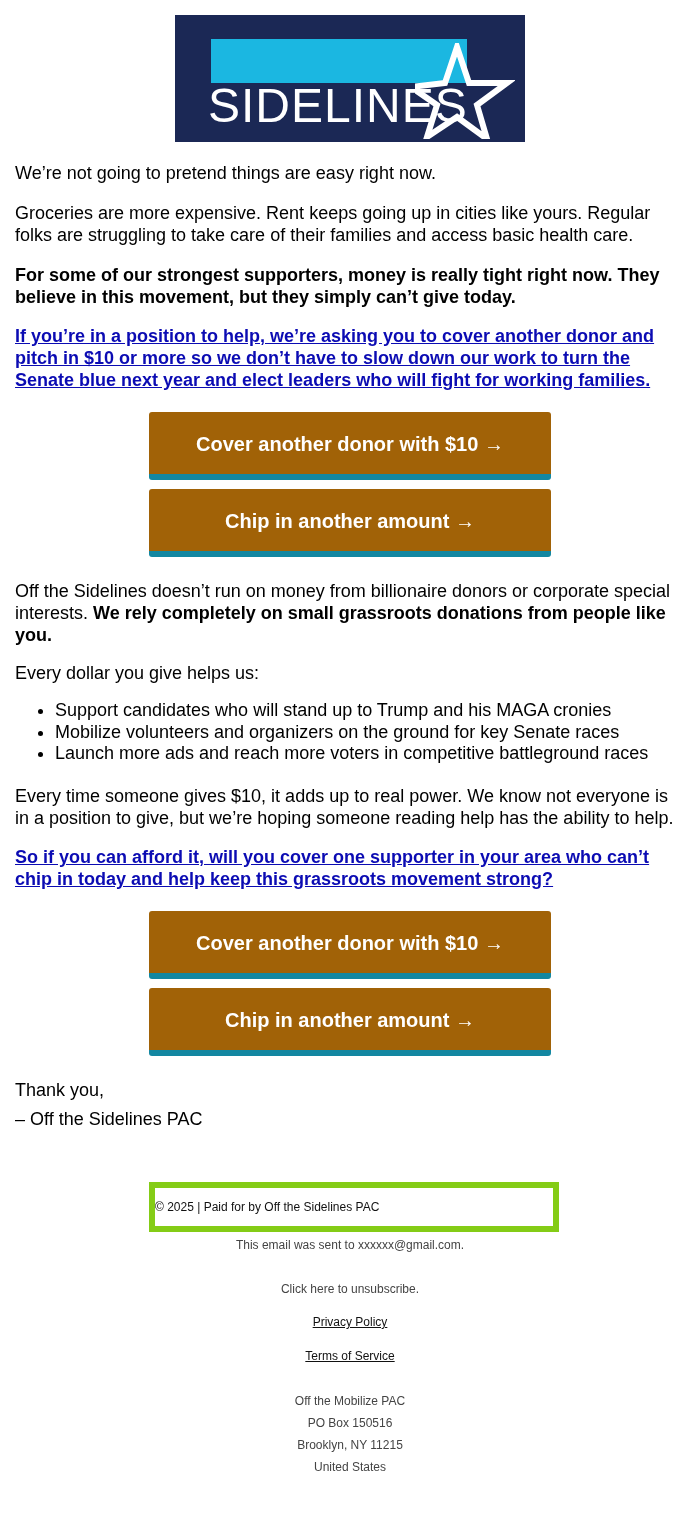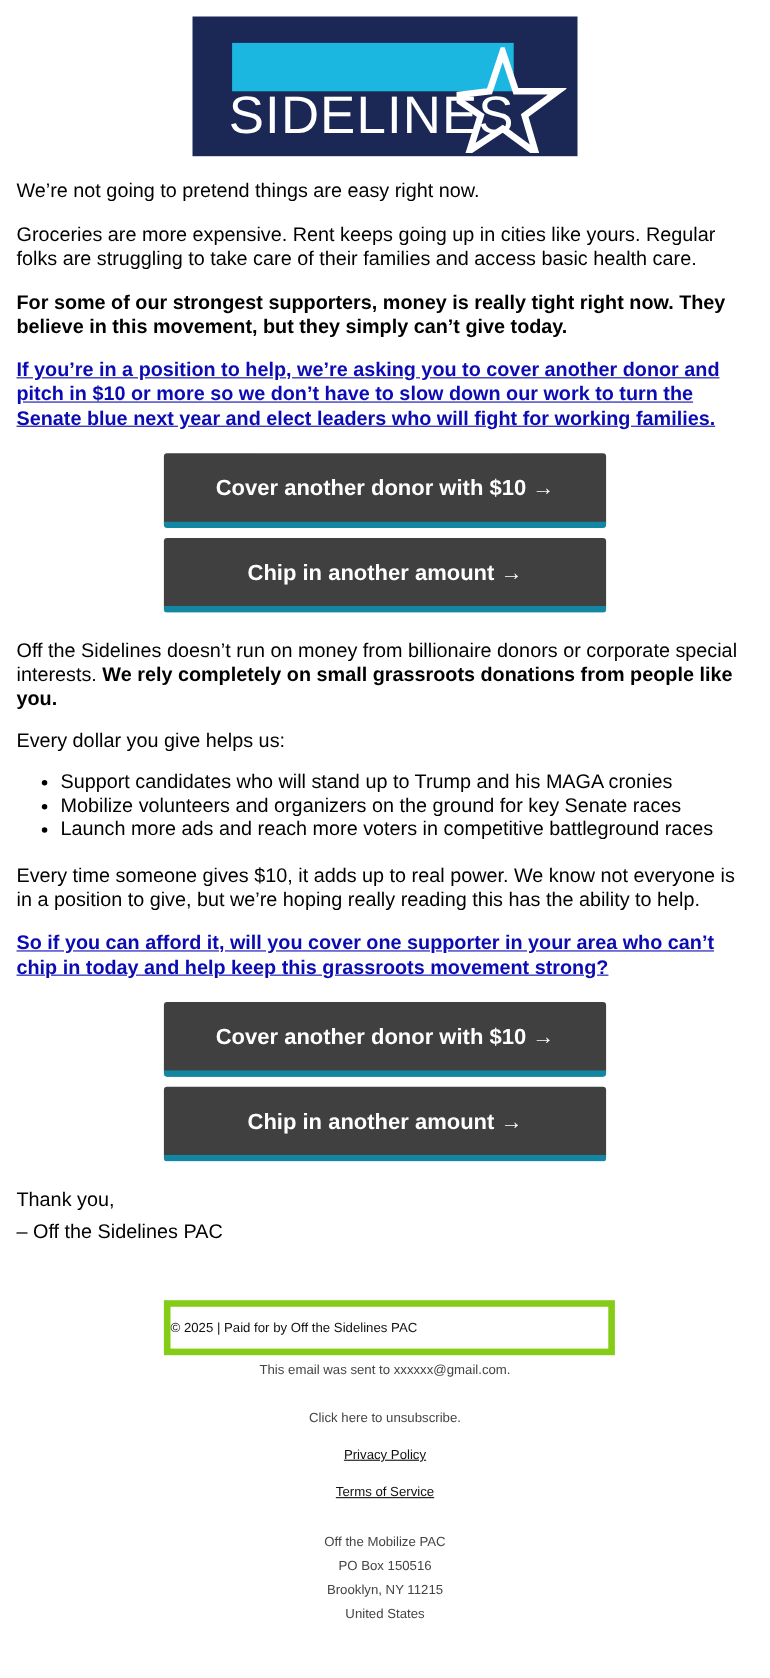--- a/index.html
+++ b/index.html
@@ -5,21 +5,21 @@
   html, body { margin: 0; padding: 0; background: #ffffff; }
   body { width: 700px; height: 1525px; position: relative; font-family: "Liberation Sans", sans-serif; color: #000; overflow: hidden; }
   .logo { position: absolute; left: 175px; top: 15px; width: 350px; height: 127px; background: #1b2855; overflow: hidden; }
   .logo .band { position: absolute; left: 36px; top: 24px; width: 256px; height: 44px; background: #1bb7e1; }
   .logo .t1 { position: absolute; left: 52px; top: 27px; font-size: 36px; color: #1b2855; letter-spacing: 1px; line-height: 40px; }
   .logo .t2 { position: absolute; left: 33px; top: 66px; font-size: 48px; color: #ffffff; letter-spacing: 1px; line-height: 50px; }
   .logo svg { position: absolute; left: 240px; top: 28px; }
   p { margin: 0; font-size: 18px; line-height: 22px; position: absolute; left: 15px; width: 660px; }
   .b { font-weight: bold; }
   .lnk { color: #1a0dab; color: #0b0bb3; font-weight: bold; text-decoration: underline; }
-  .btn { position: absolute; left: 149px; width: 402px; height: 62px; background: #404040; border-radius: 3px; border-bottom: 6px solid #1387a1; box-sizing: content-box; color: #fff; font-weight: bold; font-size: 20px; text-align: center; line-height: 64px; }
+  .btn { position: absolute; left: 149px; width: 402px; height: 62px; background: #a16207; border-radius: 3px; border-bottom: 6px solid #1387a1; box-sizing: content-box; color: #fff; font-weight: bold; font-size: 20px; text-align: center; line-height: 64px; }
   .btn .arrow { font-weight: normal; }
   ul { position: absolute; left: 15px; top: 700px; margin: 0; padding-left: 40px; font-size: 18px; line-height: 21.5px; }
   .foot { position: absolute; left: 0; width: 700px; text-align: center; font-size: 12px; color: #444; }
   .paid { position: absolute; left: 149px; top: 1182px; width: 398px; height: 38px; border: 6px solid #84cc16; text-align: left; font-size: 12px; line-height: 38px; color: #111; }
   .foot a { color: #111; text-decoration: underline; }
 </style>
 </head>
 <body>
 
 <div class="logo">
@@ -44,21 +44,21 @@
 
 <p style="top:580px"><span>Off the Sidelines doesn’t run on money from billionaire donors or corporate special interests. </span><span class="b">We rely completely on small grassroots donations from people like you.</span></p>
 <p style="top:662px">Every dollar you give helps us:</p>
 
 <ul>
   <li>Support candidates who will stand up to Trump and his MAGA cronies</li>
   <li>Mobilize volunteers and organizers on the ground for key Senate races</li>
   <li>Launch more ads and reach more voters in competitive battleground races</li>
 </ul>
 
-<p style="top:785px">Every time someone gives $10, it adds up to real power. We know not everyone is in a position to give, but we’re hoping really reading this has the ability to help.</p>
+<p style="top:785px">Every time someone gives $10, it adds up to real power. We know not everyone is in a position to give, but we’re hoping someone reading help has the ability to help.</p>
 <p class="lnk" style="top:846px">So if you can afford it, will you cover one supporter in your area who can’t chip in today and help keep this grassroots movement strong?</p>
 
 <div class="btn" style="top:911px">
   <span>Cover another donor with $10</span> <span class="arrow">→</span>
 </div>
 <div class="btn" style="top:988px">
   <span>Chip in another amount</span> <span class="arrow">→</span>
 </div>
 
 <p style="top:1079px">Thank you,</p>

